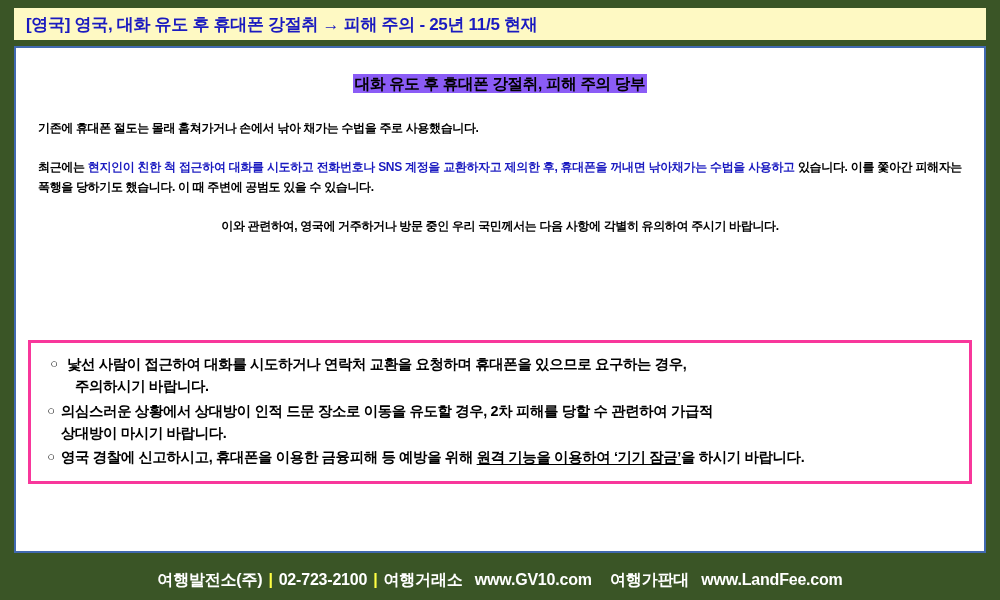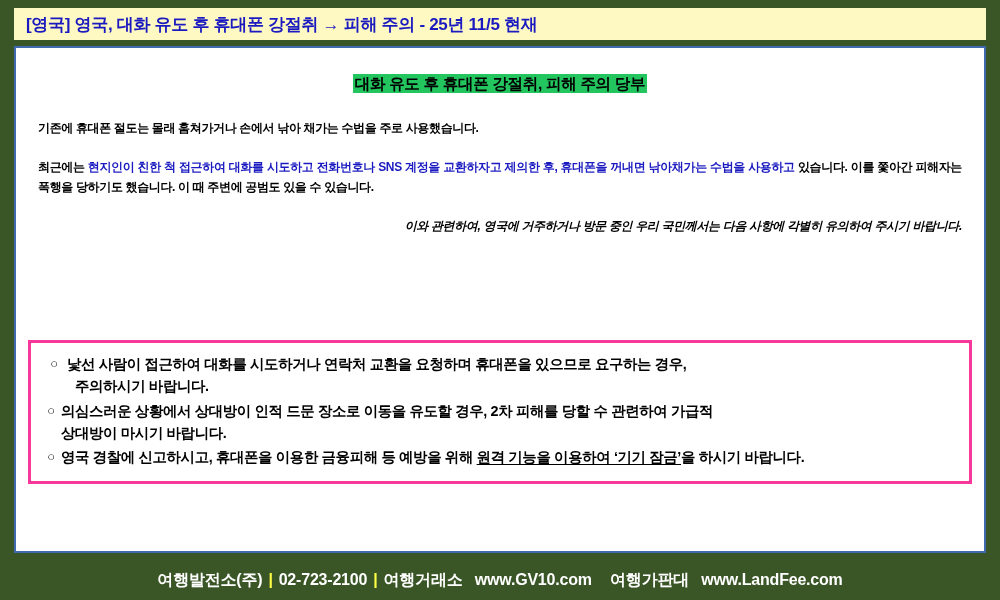--- a/index.html
+++ b/index.html
@@ -51,40 +51,40 @@
 
   .doc-heading {
     text-align: center;
     margin-top: 26px;
     font-size: 15.5px;
     font-weight: bold;
     color: #000000;
     letter-spacing: -0.3px;
   }
   .doc-heading .hl {
-    background: #22c55e;
+    background: #8b5cf6;
     padding: 1px 2px;
   }
 
   .body-area {
     padding: 0 22px;
     margin-top: 24px;
   }
 
   p.para {
     margin: 0 0 14px 0;
     font-size: 12px;
     font-weight: bold;
     color: #000000;
     line-height: 1.62;
     letter-spacing: -0.35px;
     text-align: justify;
     text-justify: inter-character;
   }
-  p.para.tight { text-align: right; font-style: italic; }
+  p.para.tight { text-align: center; }
   .blue { color: #1a1ac0; }
 
   .spacer-1 { height: 6px; }
 
   
   .advisory-box {
     position: absolute;
     left: 12px;
     top: 292px;
     width: 944px;

